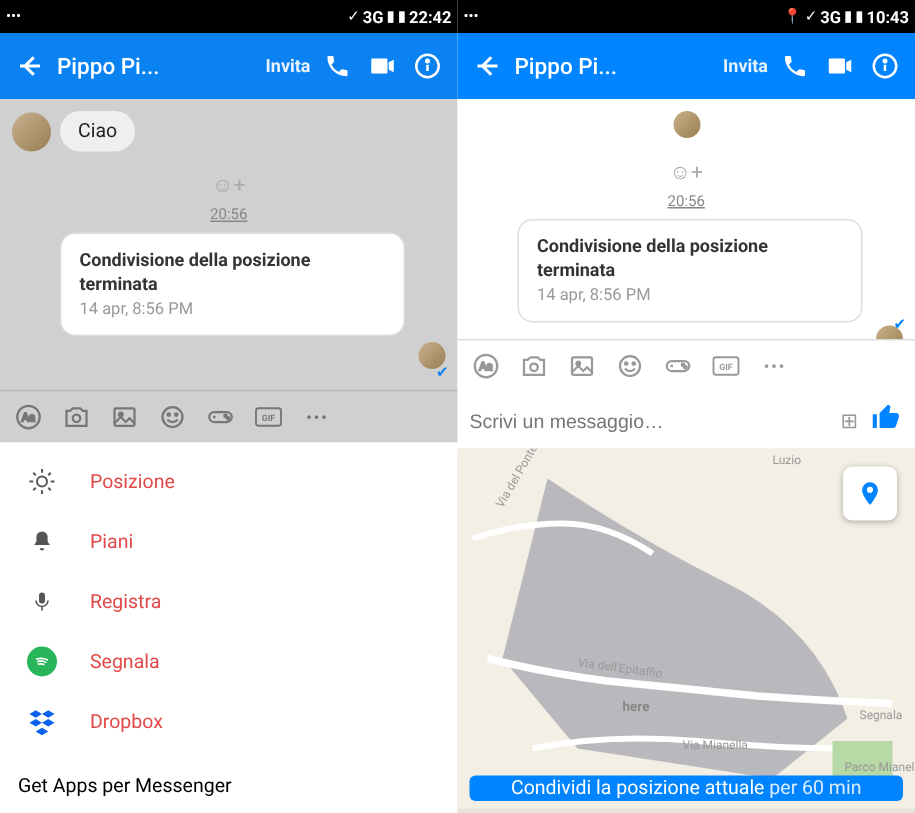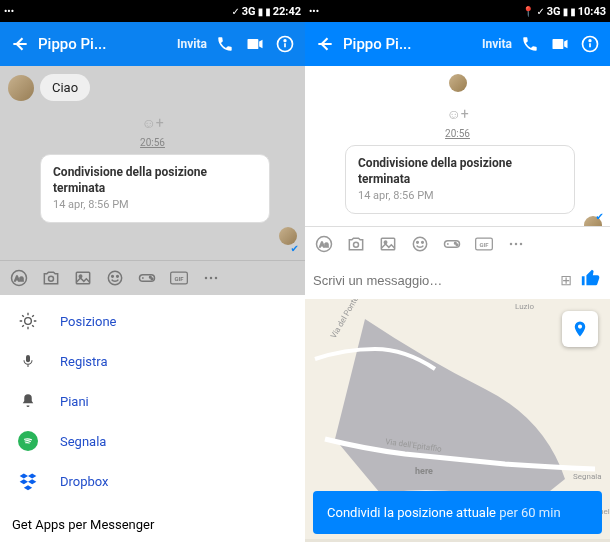--- a/index.html
+++ b/index.html
@@ -27,30 +27,30 @@
   .card .c-sub { font-size: 11px; color: #999; }
   .reaction-bar { text-align:center; font-size:14px; color:#aaa; margin:4px 0; }
   .check { position:absolute; right:6px; font-size:10px; color:#0084ff; }
   .input-area { display:flex; align-items:center; gap:10px; padding:6px 8px; border-top:1px solid #ddd; background:#fafafa; }
   .input-area .tool { width:22px; height:22px; color:#888; display:flex; align-items:center; justify-content:center; }
   .screen.left .input-area { background:#d0d0d0; border-color:#bbb; }
   .compose-row { display:flex; align-items:center; padding:6px 8px; gap:8px; }
   .compose-input { flex:1; font-size:13px; color:#be185d; border:none; background:transparent; }
   .thumb-ic { width:22px; color:#0084ff; }
   .options-panel { background:#fff; padding:6px 0; }
-  .opt-row { display:flex; align-items:center; padding:10px 18px; gap:22px; font-size:13px; color:#1d4ed8; }
+  .opt-row { display:flex; align-items:center; padding:10px 18px; gap:22px; font-size:13px; color:#ef4444; }
   .opt-ic { width:20px; height:20px; display:flex; align-items:center; justify-content:center; }
   .opt-ic.spotify { background:#1db954; border-radius:50%; }
   .opt-ic.giphy { background:#000; border-radius:4px; }
   .opt-ic.dropbox { color:#0061fe; }
   .footer-link { padding:10px 12px; font-size:13px; color:#000000; }
   .map-area { flex:1; position:relative; background:#e8e4d9; }
   .map-svg { position:absolute; inset:0; }
   .loc-badge { position:absolute; top:12px; right:12px; width:36px; height:36px; background:#fff; border-radius:6px; box-shadow:0 1px 4px rgba(0,0,0,.3); display:flex; align-items:center; justify-content:center; color:#0084ff; }
-  .share-btn { position:absolute; left:8px; right:8px; bottom:8px; background:#0084ff; color:#fff; text-align:left; padding:14px; border-radius:4px; font-size:13px; }
+  .share-btn { position:absolute; left:8px; right:8px; bottom:8px; background:#0084ff; color:#fff; text-align:center; padding:1px; border-radius:4px; font-size:13px; }
   .share-btn .dur { opacity:.85; }
   .road-label { font-size:8px; fill:#999; }
 </style>
 </head>
 <body>
 
 <div class="screen left">
   <div class="statusbar">
     <span class="sb-left">
       <span class="sb-icon">•••</span>
@@ -163,34 +163,34 @@
       <span class="opt-ic">
           <svg viewBox="0 0 24 24" width="20" height="20" fill="none" stroke="#555" stroke-width="1.6">
             <circle cx="12" cy="12" r="4"></circle>
             <path d="M12 2v3M12 19v3M2 12h3M19 12h3M5 5l2 2M17 17l2 2M19 5l-2 2M7 17l-2 2"></path>
           </svg>
         </span>
       <span>Posizione</span>
     </div>
     <div class="opt-row">
       <span class="opt-ic">
+          <svg viewBox="0 0 24 24" width="18" height="20" fill="#555">
+            <path d="M12 3a5 5 0 00-5 5v4l-2 3h14l-2-3V8a5 5 0 00-5-5zM10 18a2 2 0 004 0"></path>
+          </svg>
+        </span>
+      <span>Piani</span>
+    </div>
+    <div class="opt-row">
+      <span class="opt-ic">
           <svg viewBox="0 0 24 24" width="16" height="20" fill="#555">
             <rect x="9" y="3" width="6" height="11" rx="3"></rect>
             <path d="M6 11a6 6 0 0012 0M12 17v4" stroke="#555" stroke-width="1.6" fill="none"></path>
           </svg>
         </span>
       <span>Registra</span>
-    </div>
-    <div class="opt-row">
-      <span class="opt-ic">
-          <svg viewBox="0 0 24 24" width="18" height="20" fill="#555">
-            <path d="M12 3a5 5 0 00-5 5v4l-2 3h14l-2-3V8a5 5 0 00-5-5zM10 18a2 2 0 004 0"></path>
-          </svg>
-        </span>
-      <span>Piani</span>
     </div>
     <div class="opt-row">
       <span class="opt-ic spotify">
           <svg viewBox="0 0 24 24" width="14" height="14" fill="none" stroke="#fff" stroke-width="2" stroke-linecap="round">
             <path d="M6 9c4-1 8-1 12 1M7 12c3-1 6-1 9 1M8 15c2-.5 4-.5 6 .5"></path>
           </svg>
         </span>
       <span>Segnala</span>
     </div>
     <div class="opt-row">

